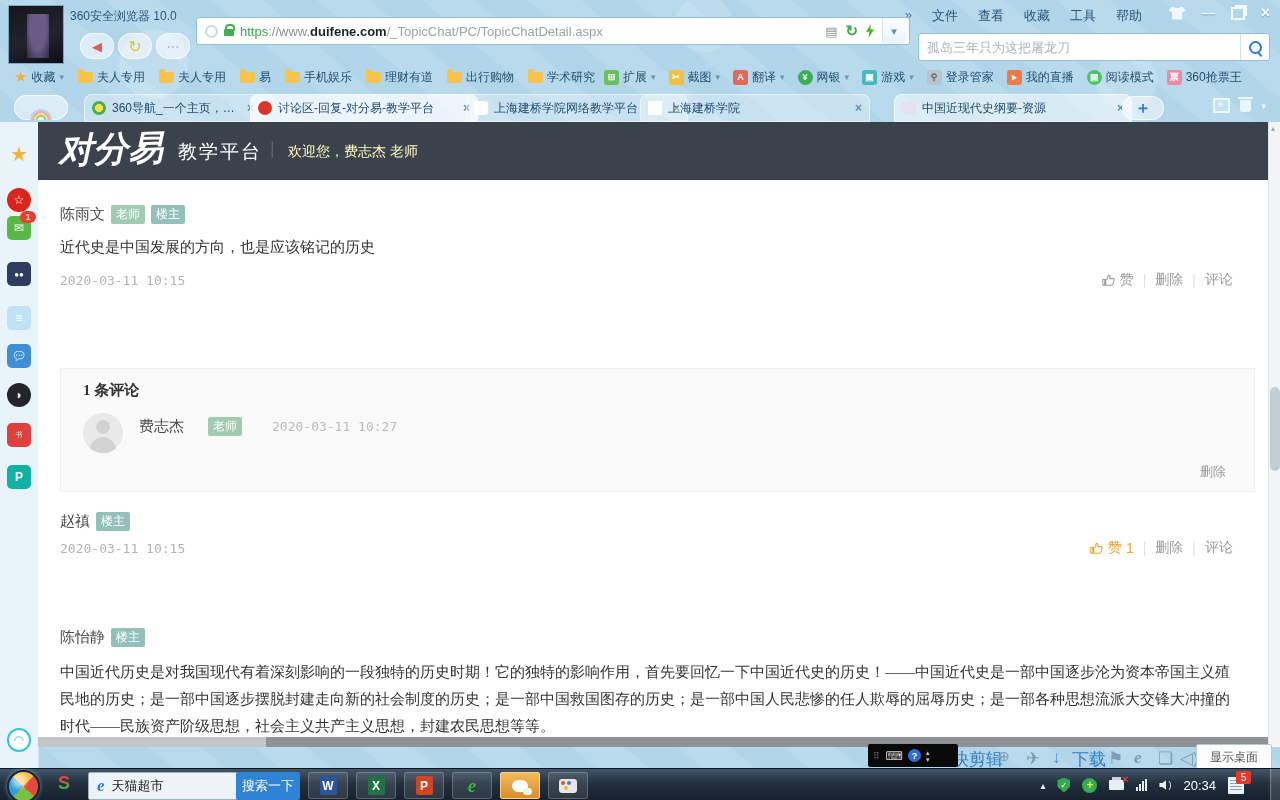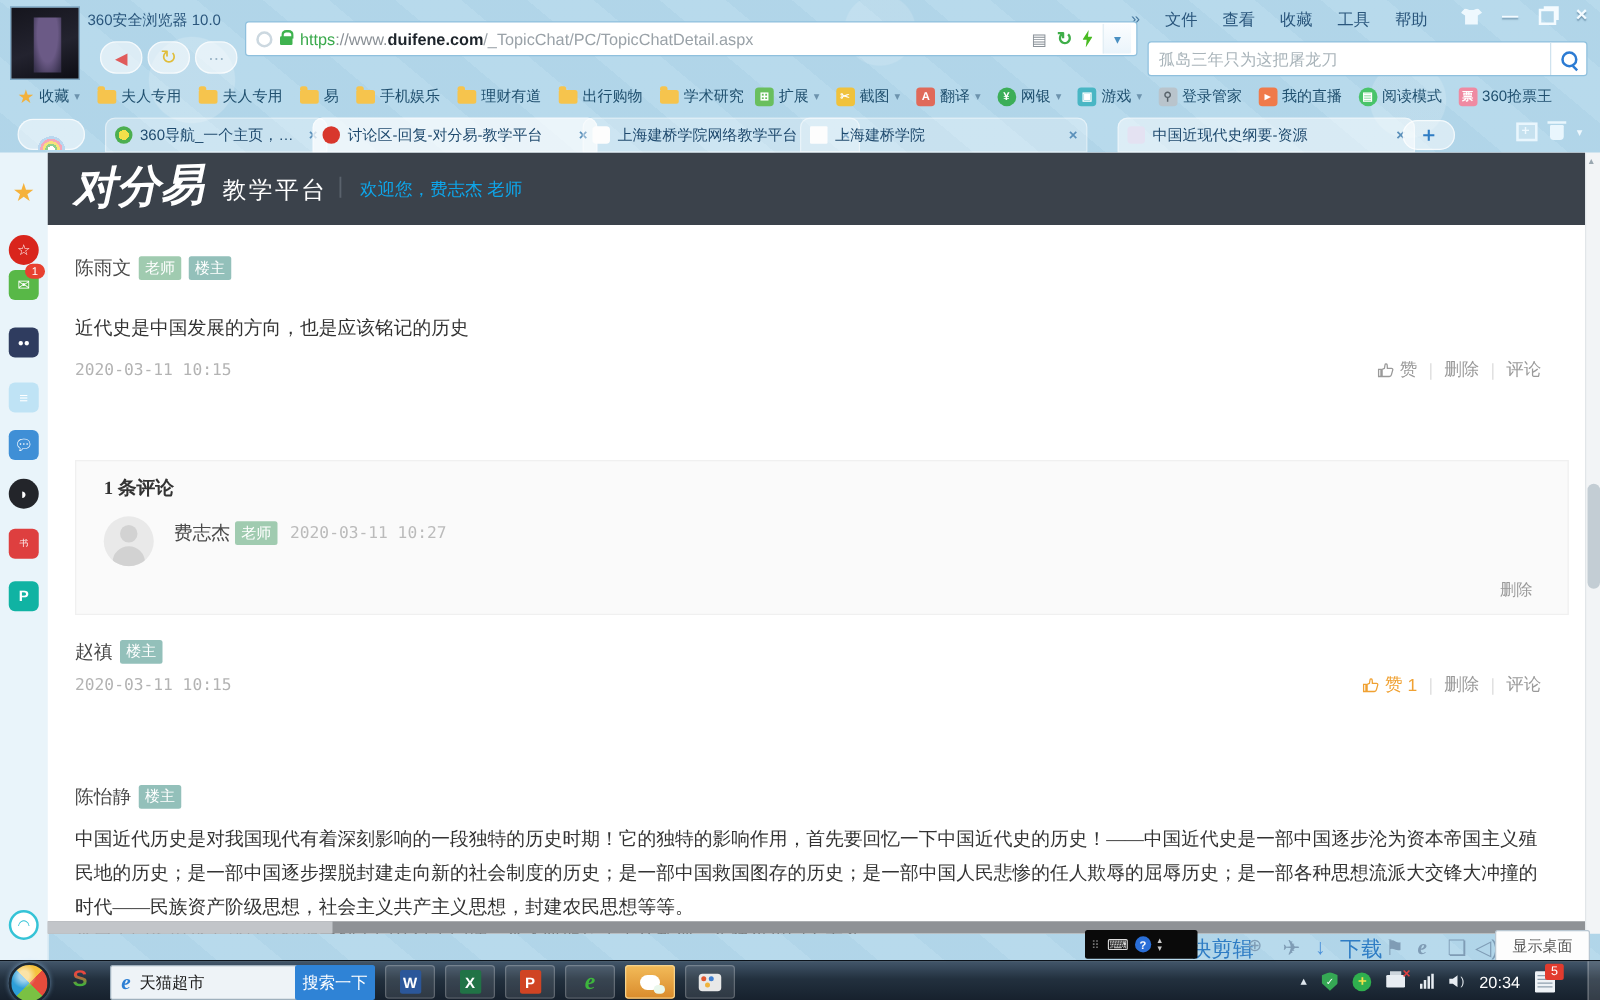--- a/index.html
+++ b/index.html
@@ -96,21 +96,21 @@
     justify-content:center;color:#fff;font-size:12px;}
   .rbadge{position:absolute;right:-5px;top:-5px;min-width:12px;height:12px;border-radius:6px;background:#e8402f;
     color:#fff;font-size:9px;display:flex;align-items:center;justify-content:center;padding:0 2px;}
   
   .page{position:absolute;left:38px;top:122px;width:1230px;height:625px;background:#fff;overflow:hidden;}
   .phead{position:absolute;left:0;top:0;right:0;height:58px;background:#3b424b;}
   .logo{position:absolute;left:20px;top:4px;color:#fff;font-family:"Liberation Serif",serif;
     font-style:italic;font-weight:bold;font-size:35px;transform:rotate(-2deg);}
   .plat{position:absolute;left:140px;top:17px;color:#fff;font-size:19px;letter-spacing:2px;}
   .pdiv{position:absolute;left:232px;top:16px;color:#5a626c;font-size:18px;}
-  .welcome{position:absolute;left:250px;top:21px;color:#0ea5e9;font-size:14px;}
+  .welcome{position:absolute;left:250px;top:21px;color:#fef9c3;font-size:14px;}
   .pnav{position:absolute;right:10px;top:0;height:58px;display:flex;align-items:center;gap:38px;color:#e8eaec;font-size:16px;}
   .pnav .item{display:flex;align-items:center;gap:8px;}
   .ic-person{width:16px;height:16px;position:relative;}
   .ic-person::before{content:"";position:absolute;left:4px;top:0;width:8px;height:8px;border-radius:50%;background:#a8adb3;}
   .ic-person::after{content:"";position:absolute;left:1px;top:9px;width:14px;height:7px;border-radius:7px 7px 0 0;background:#a8adb3;}
   .ic-case{width:18px;height:13px;background:#a8adb3;border-radius:2px;position:relative;margin-top:3px;}
   .ic-case::before{content:"";position:absolute;left:5px;top:-3px;width:8px;height:3px;border:1px solid #a8adb3;border-bottom:none;}
   .ic-info{width:17px;height:17px;border-radius:50%;background:#b9bec4;color:#3b424b;font-weight:bold;
     font-size:12px;display:flex;align-items:center;justify-content:center;font-family:"Liberation Serif",serif;}
   .pbody{position:absolute;left:0;top:58px;right:0;bottom:0;font-family:"Liberation Serif",serif;}
@@ -124,21 +124,21 @@
   .actions{margin-left:auto;display:flex;align-items:center;gap:9px;font-size:14px;color:#9a9a9a;
     font-family:"Liberation Sans",sans-serif;}
   .actions .sep{color:#e0e0e0;}
   .act{display:flex;align-items:center;gap:4px;}
   .act.liked{color:#f0a132;}
   .reply-panel{position:absolute;left:22px;right:13px;top:188px;height:122px;background:#fafafa;border:1px solid #f0f0f0;}
   .rp-count{position:absolute;left:22px;top:12px;font-size:15px;font-weight:bold;color:#333;}
   .avatar{position:absolute;left:22px;top:44px;width:40px;height:40px;border-radius:50%;background:#e9e9e9;overflow:hidden;}
   .avatar::before{content:"";position:absolute;left:13px;top:7px;width:14px;height:14px;border-radius:50%;background:#d2d2d2;}
   .avatar::after{content:"";position:absolute;left:7px;top:24px;width:26px;height:16px;border-radius:13px 13px 0 0;background:#d2d2d2;}
-  .rp-name{position:absolute;left:78px;top:48px;display:flex;align-items:center;gap:4px;font-size:15px;color:#4a4a4a;}
+  .rp-name{position:absolute;left:78px;top:48px;display:flex;align-items:center;gap:24px;font-size:15px;color:#4a4a4a;}
   .rp-time{color:#bbb;font-size:13px;font-family:"DejaVu Sans Mono",monospace;margin-left:6px;}
   .rp-content{position:absolute;left:78px;top:92px;right:120px;font-size:15px;color:#333;white-space:nowrap;overflow:hidden;}
   .rp-del{position:absolute;right:28px;top:94px;font-size:13px;color:#9a9a9a;font-family:"Liberation Sans",sans-serif;}
   .pfoot{position:absolute;left:0;top:581px;right:0;height:34px;background:#474d54;z-index:5;
     display:flex;align-items:center;font-size:13px;color:#c9ccd0;font-family:"Liberation Sans",sans-serif;}
   .pfoot .f{margin-left:28px;}
   .pfoot .f:first-child{margin-left:62px;}
   .fver{margin-left:auto;margin-right:78px;color:#959ba1;}
   .hscroll{position:absolute;left:0;top:615px;width:1230px;height:10px;background:#8f9296;z-index:6;}
   .hthumb{position:absolute;left:0;top:0;width:228px;height:10px;background:#c2c5c9;}
@@ -410,21 +410,21 @@
   </div>
 
   <div class="pbody">
 
     <div class="post" style="top:25px;">
       <div class="author">
         <span>陈雨文</span>
         <span class="badge b-role">老师</span>
         <span class="badge b-op">楼主</span>
       </div>
-      <div class="pcontent" style="margin-top:26px;font-family:Liberation Serif, serif;">近代史是中国发展的方向，也是应该铭记的历史</div>
+      <div class="pcontent" style="margin-top:10px;font-family:Liberation Serif, serif;">近代史是中国发展的方向，也是应该铭记的历史</div>
       <div class="meta" style="margin-top:10px;">
         <span>2020-03-11 10:15</span>
         <span class="actions">
           <span class="act">
             <svg width="15" height="15" viewBox="0 0 16 16">
                 <path d="M2 7h2v6H2z M5 13V7l2-1 .5-3c.1-.9 1.6-.9 1.8 0L9.5 6H13c.8 0 1.3.7 1.1 1.4l-1.2 4.2c-.2.8-.9 1.4-1.7 1.4H5z" fill="none" stroke="currentColor" stroke-width="1.1"></path>
               </svg>
             <span>赞</span>
           </span>
           <span class="sep">|</span>

